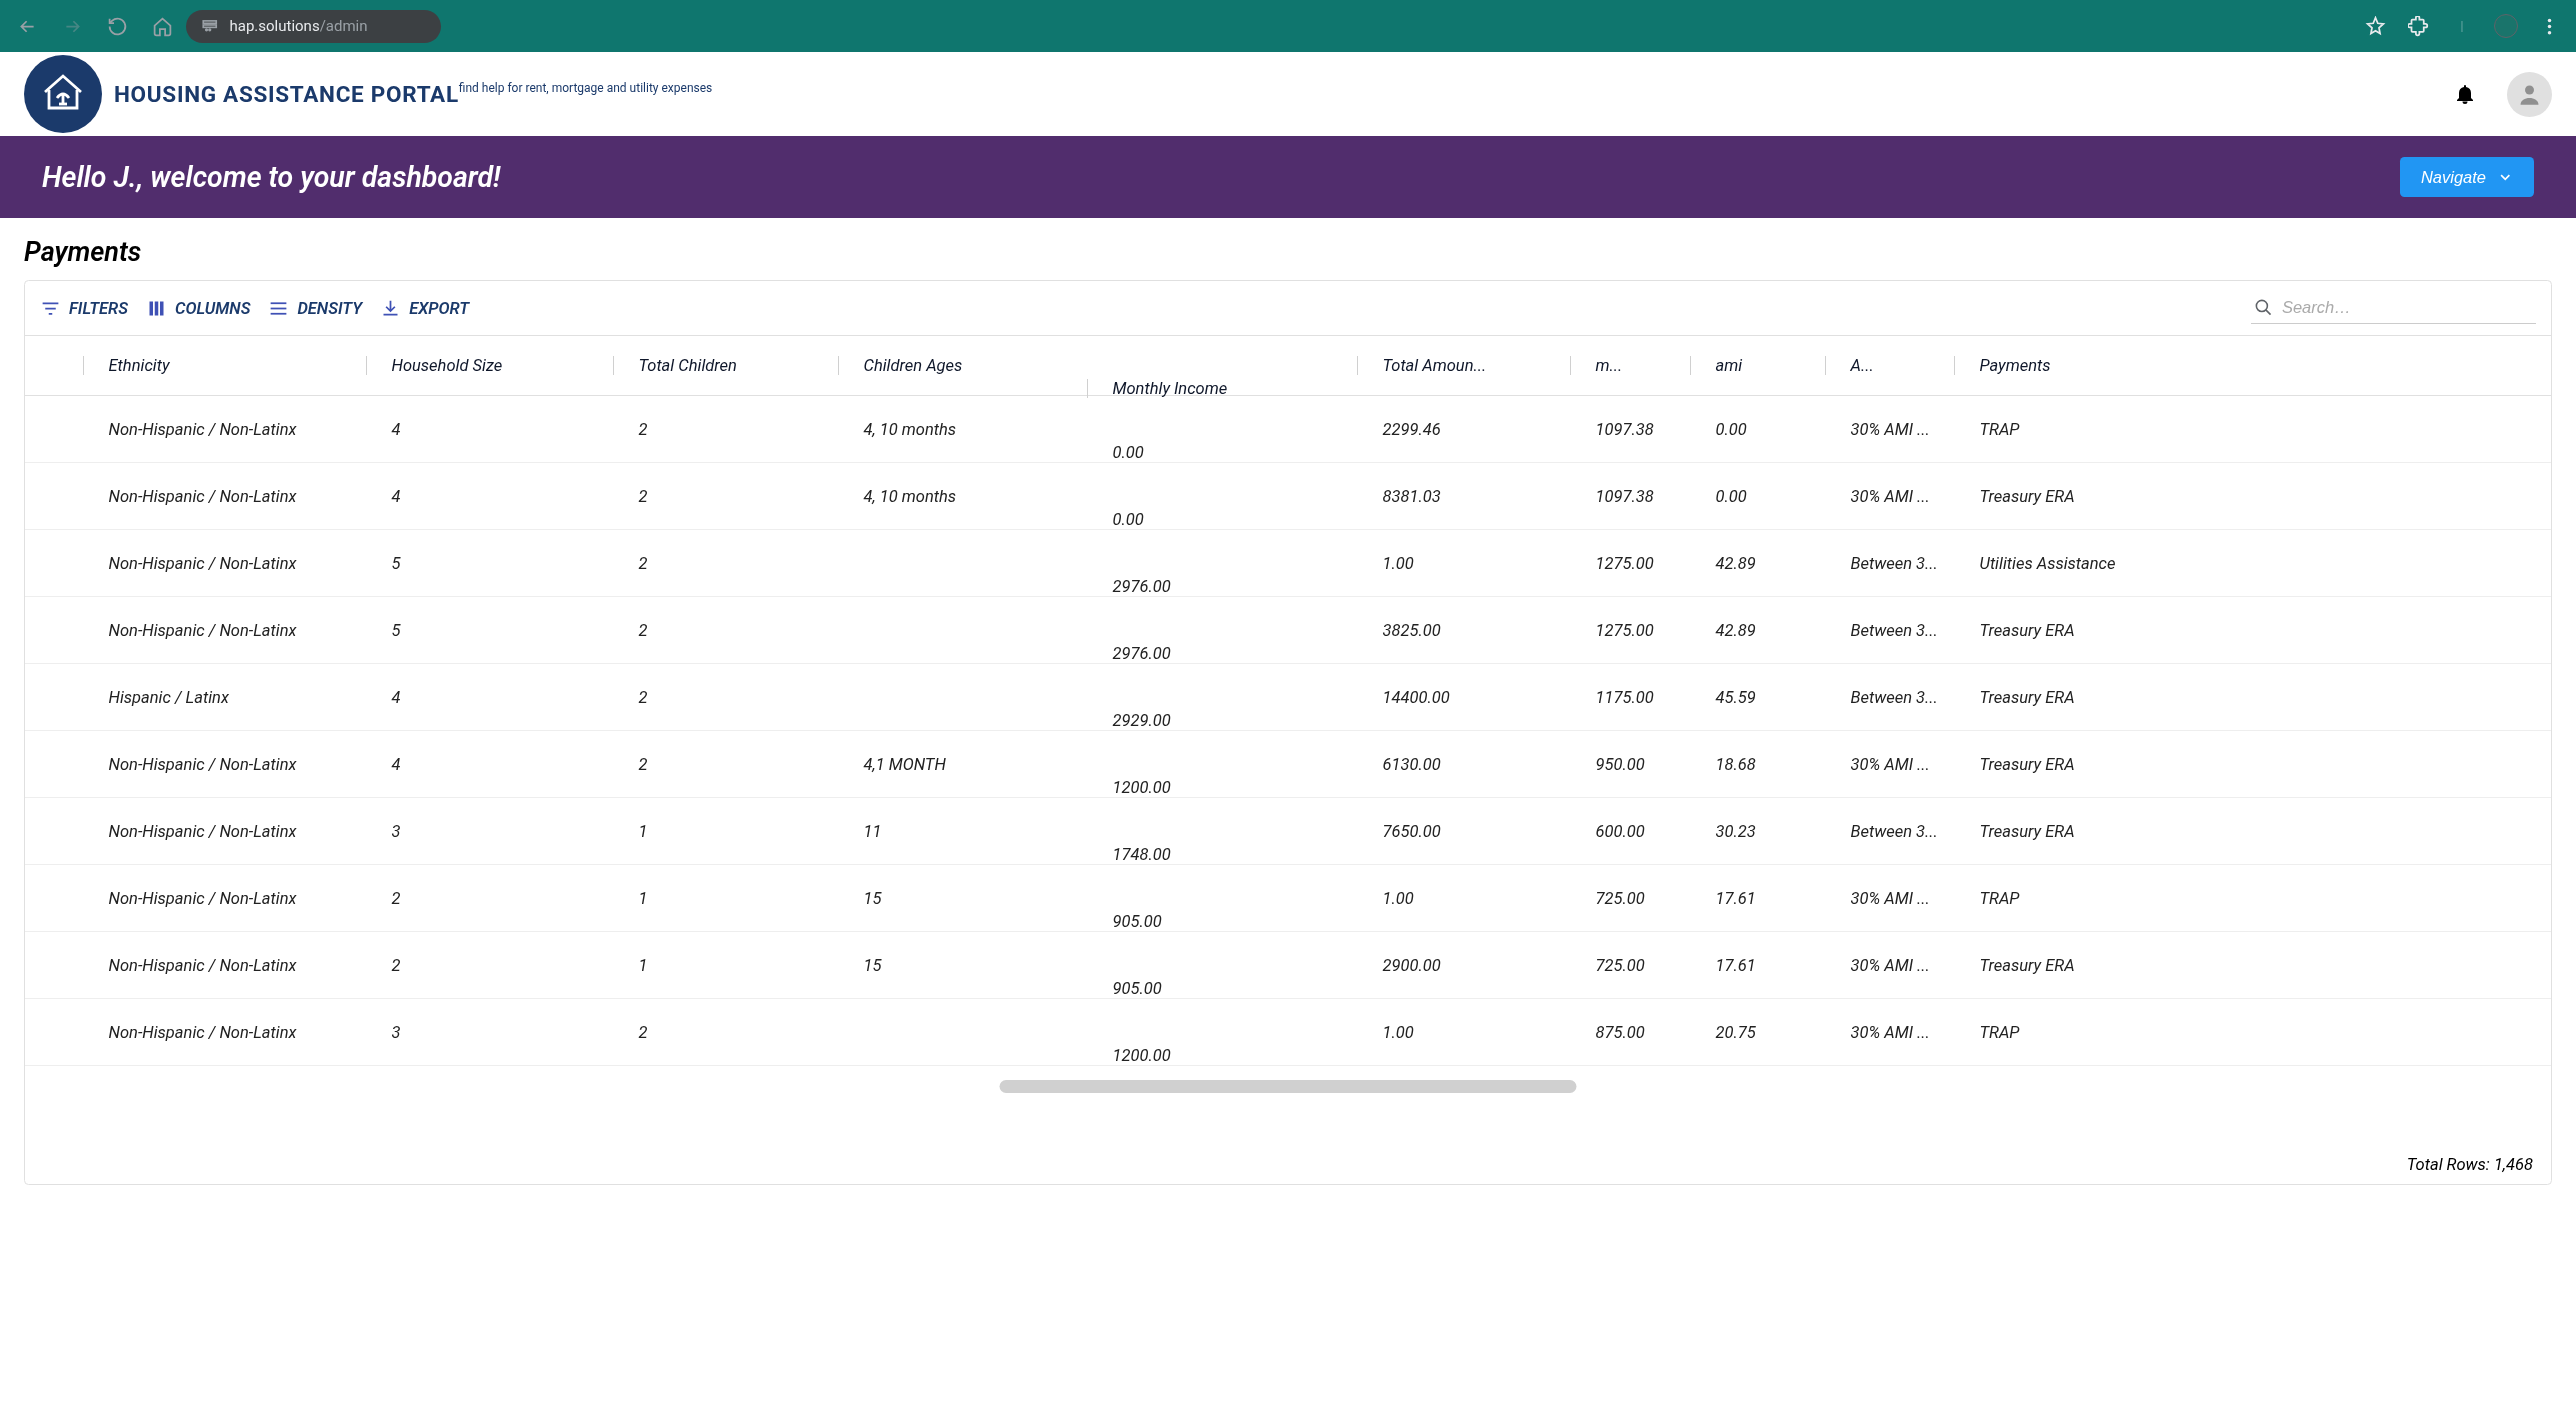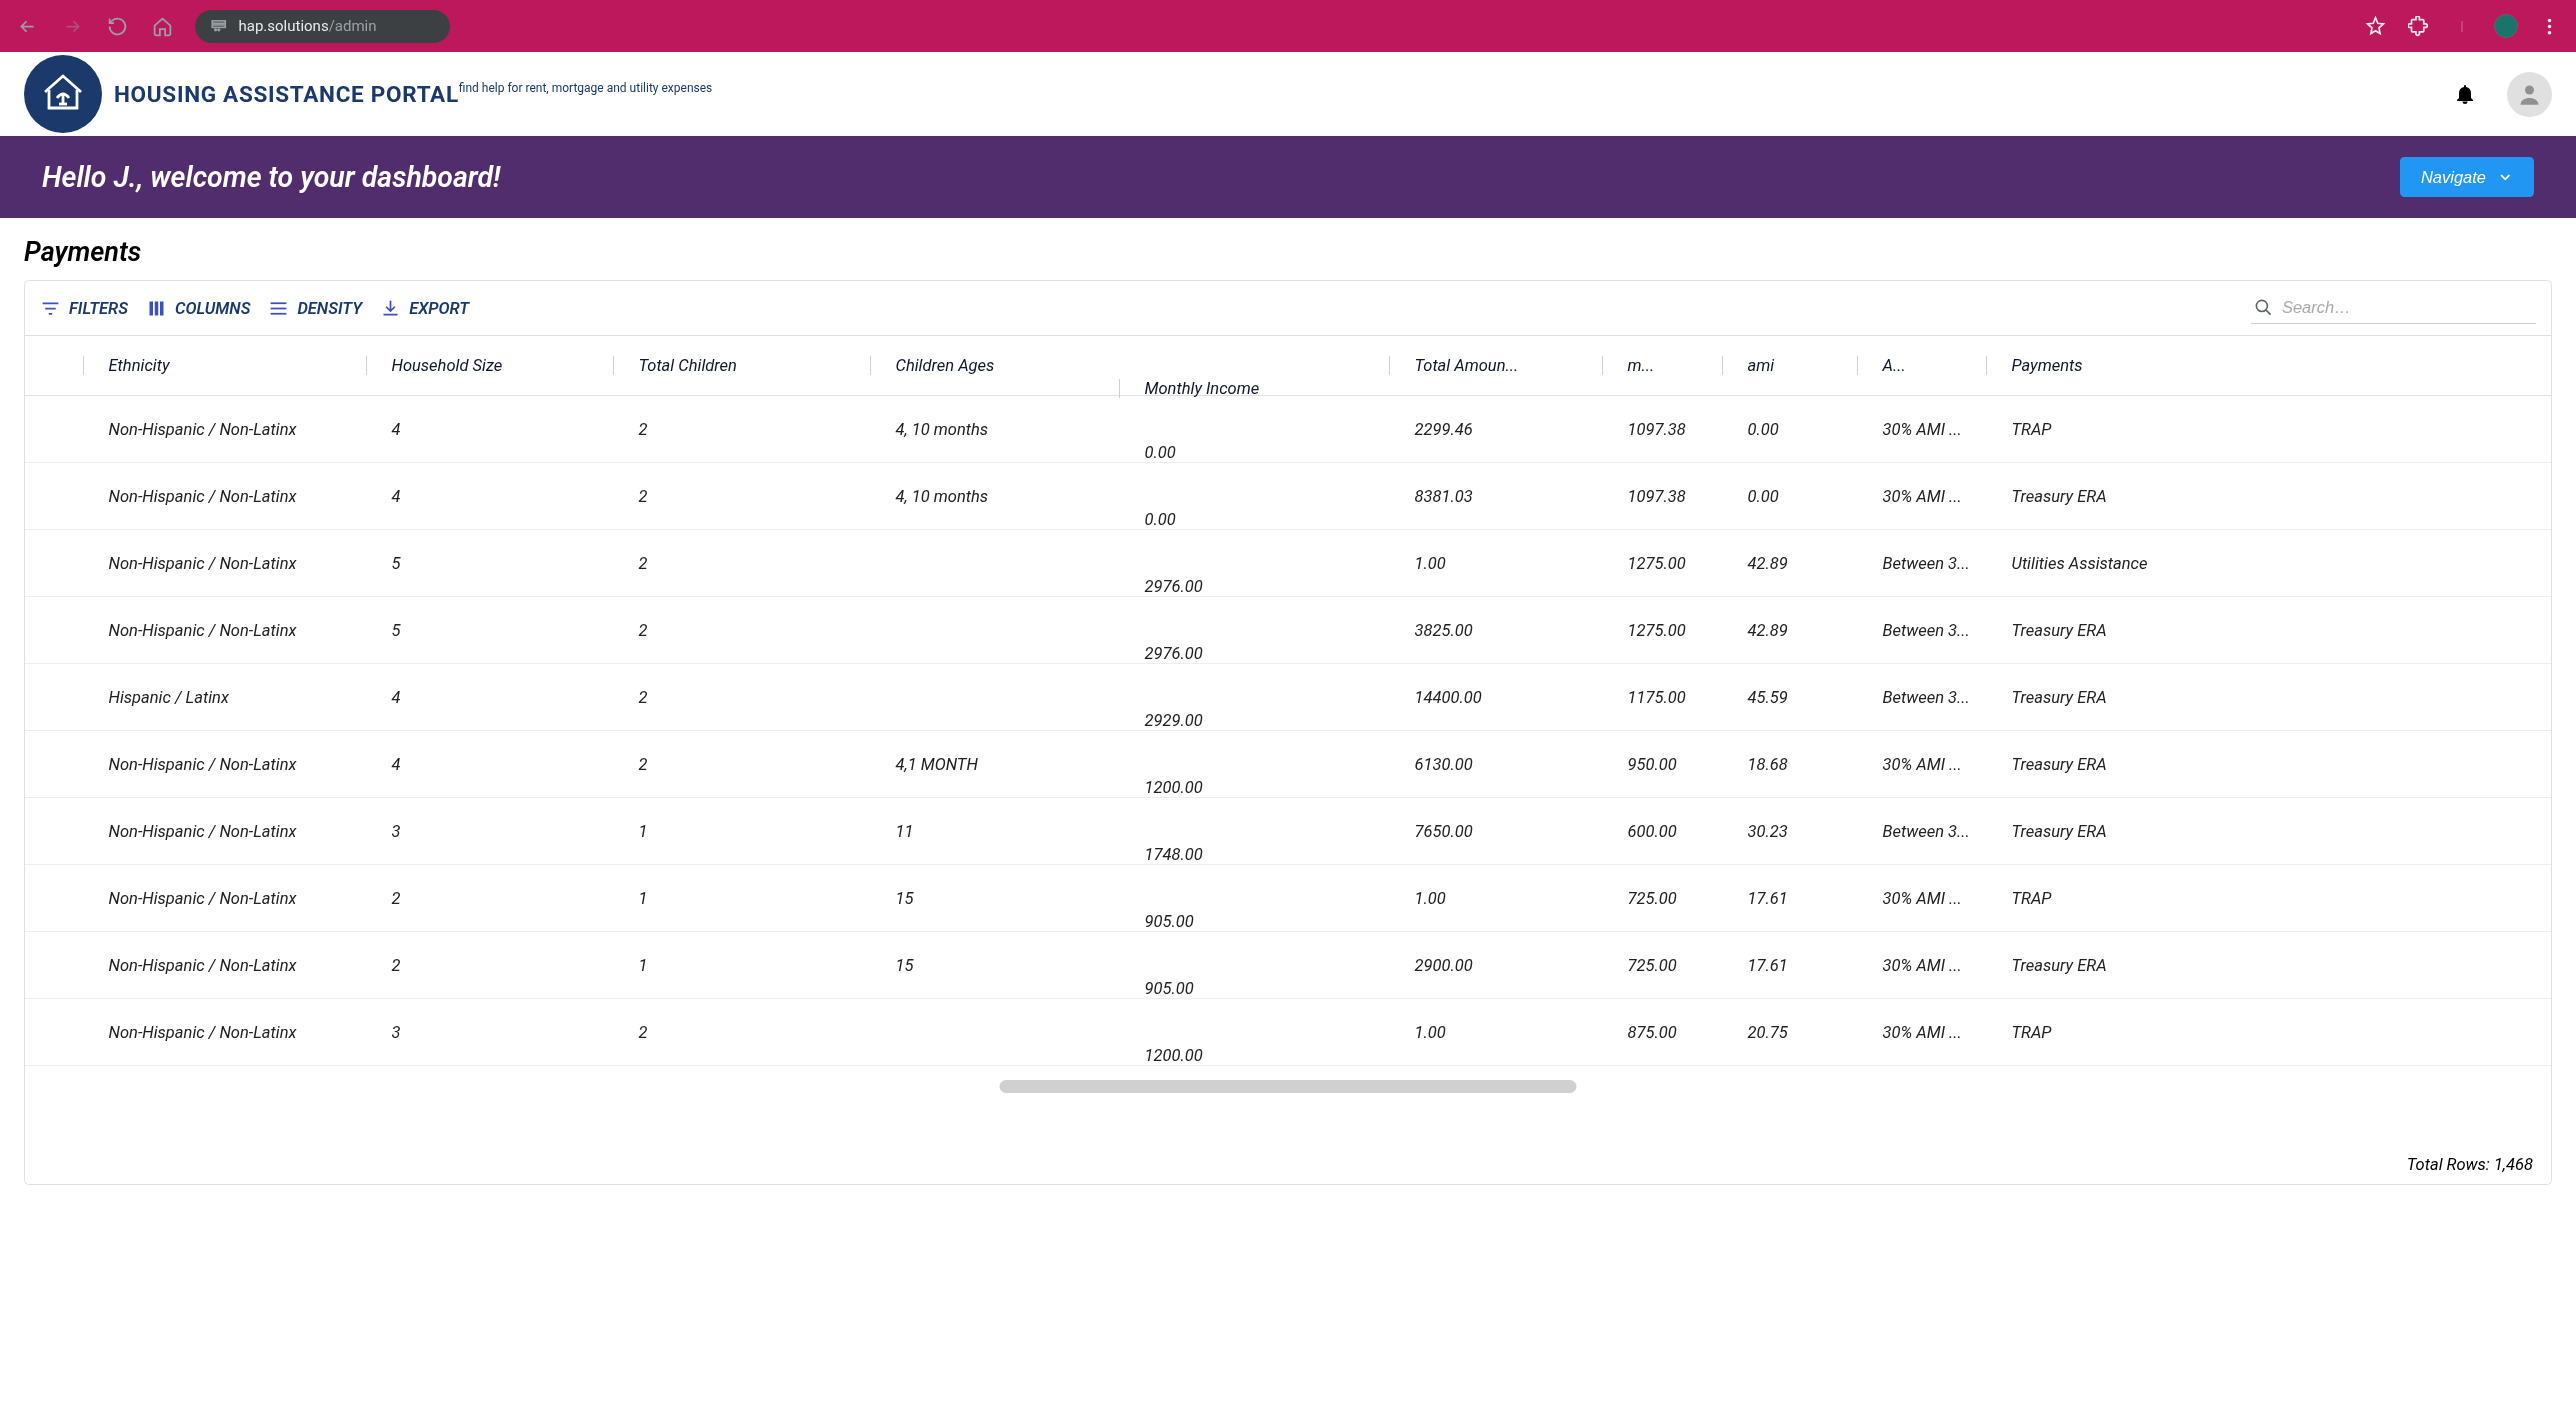--- a/index.html
+++ b/index.html
@@ -1,19 +1,19 @@
 <!DOCTYPE html>
 <html style="font-size:12px"><head>
 <meta charset="utf-8">
 <style>
 * { margin: 0; padding: 0; box-sizing: border-box; }
 body { font-family: -apple-system, BlinkMacSystemFont, 'Segoe UI', Roboto, sans-serif; background: #fff; width: 2576px; height: 1417px; }
 
 
-.browser-chrome { background: #be185d; height: 52px; display: flex; align-items: center; padding: 0 15px; gap: 21px; }
+.browser-chrome { background: #0f766e; height: 52px; display: flex; align-items: center; padding: 0 15px; gap: 12px; }
 .nav-controls { display: flex; gap: 21px; align-items: center; }
 .nav-icon { color: #9aa0a6; width: 24px; height: 24px; display: flex; align-items: center; justify-content: center; cursor: pointer; }
 .nav-icon svg { width: 21px; height: 21px; }
 .nav-icon.disabled { opacity: 0.4; }
 .url-bar { background: #3c4043; border-radius: 18px; height: 33px; flex: 0 0 auto; width: 255px; display: flex; align-items: center; padding: 0 13.5px; gap: 10.5px; color: #e8eaed; font-size: 15px; }
 .site-icon { color: #9aa0a6; display:flex; align-items:center; }
 .url-text { color: #e8eaed; }
 .url-text .dim { color: #9aa0a6; }
 .chrome-right { margin-left: auto; display: flex; gap: 19.5px; align-items: center; }
 .chrome-right .nav-icon { color: #e8eaed; }
@@ -56,21 +56,21 @@
 .grid-header-row { display: flex; border-top: 0.7px solid #e0e0e0; border-bottom: 0.7px solid #e0e0e0; height: 61px; align-items: center; padding-left: 58px; }
 .grid-header-cell { font-size: 16.5px; font-style: italic; font-weight: 400; color: #0f172a; position: relative; padding-left: 25.5px; padding-right: 6px; white-space: nowrap; overflow: hidden; text-overflow: ellipsis; }
 .grid-header-cell::before { content: ''; position: absolute; left: 0; top: 50%; transform: translateY(-50%); width: 0.7px; height: 21px; background: #d0d0d0; }
 .grid-body { }
 .grid-row { display: flex; border-bottom: 0.7px solid #eee; height: 67px; align-items: center; padding-left: 58px; font-size: 16.5px; font-style: italic; color: #222; }
 .grid-cell { padding-left: 25.5px; padding-right: 6px; white-space: nowrap; overflow: hidden; text-overflow: ellipsis; }
 
 .col-ethnicity { width: 283px; flex-shrink:0; }
 .col-household { width: 247px; flex-shrink:0; }
 .col-children { width: 225px; flex-shrink:0; }
-.col-ages { width: 249px; flex-shrink:0;margin-left:32px; }
+.col-ages { width: 249px; flex-shrink:0; }
 .col-income { width: 270px; flex-shrink:0;margin-top:46px; }
 .col-amount { width: 213px; flex-shrink:0; }
 .col-m { width: 120px; flex-shrink:0; }
 .col-ami { width: 135px; flex-shrink:0; text-align:left; }
 .col-a { width: 129px; flex-shrink:0; }
 .col-program { width: 210px; flex-shrink:0; }
 
 .grid-footer-area { position: relative; height: 45px; }
 .h-scrollbar { position: absolute; left: 50%; transform: translateX(-50%); top: 13.5px; width: 577px; height: 13.5px; background: #d0d0d0; border-radius: 7.5px; }
 .total-rows { text-align: right; font-size: 16.5px; font-style: italic; padding: 10.5px 18px; }

